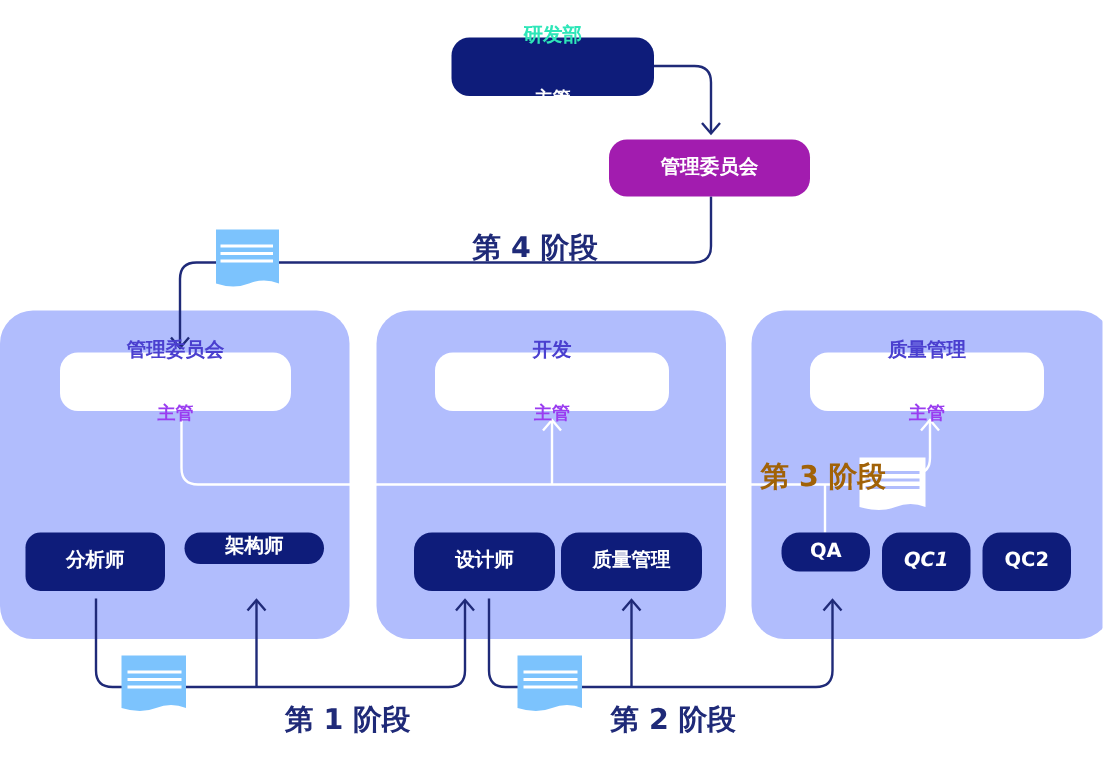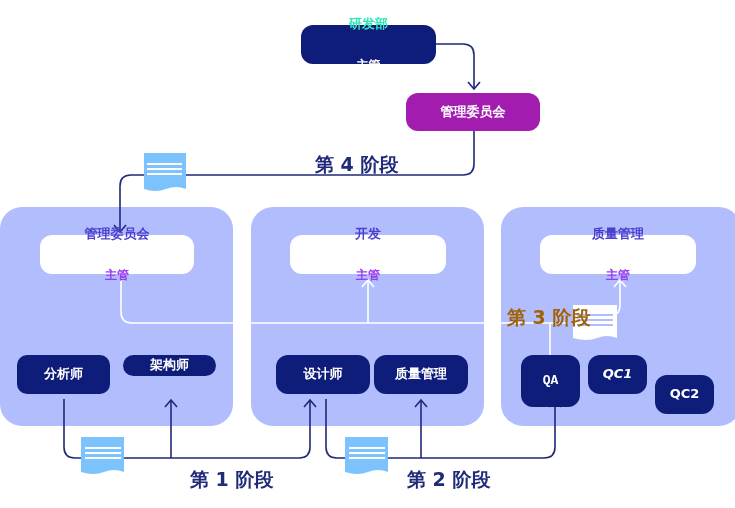--- a/index.html
+++ b/index.html
@@ -110,26 +110,26 @@
 </div>
 <div class="node node-dark" style="left:123px; top:355px; width:93px; height:21px;">
   <span>架构师</span>
 </div>
 <div class="node node-dark" style="left:276px; top:355px; width:94px; height:39px;">
   <span>设计师</span>
 </div>
 <div class="node node-dark" style="left:374px; top:355px; width:94px; height:39px;">
   <span>质量管理</span>
 </div>
-<div class="node node-dark" style="left:521px; top:355px; width:59px; height:52px;font-family:Liberation Mono, monospace;">
+<div class="node node-dark" style="left:521px; top:355px; width:59px; height:26px;">
   <span>QA</span>
 </div>
 <div class="node node-dark" style="left:588px; top:355px; width:59px; height:39px;font-style:italic;">
   <span>QC1</span>
 </div>
-<div class="node node-dark" style="left:655px; top:355px; width:59px; height:39px;margin-top:20px;">
+<div class="node node-dark" style="left:655px; top:355px; width:59px; height:39px;">
   <span>QC2</span>
 </div>
 
 <div class="stage" style="left:315px; top:152px;">第 4 阶段</div>
 <div class="stage stage-white" style="left:507px; top:305px;">第 3 阶段</div>
 <div class="stage" style="left:190px; top:467px;">第 1 阶段</div>
 <div class="stage" style="left:407px; top:467px;">第 2 阶段</div>
 
 </body></html>

